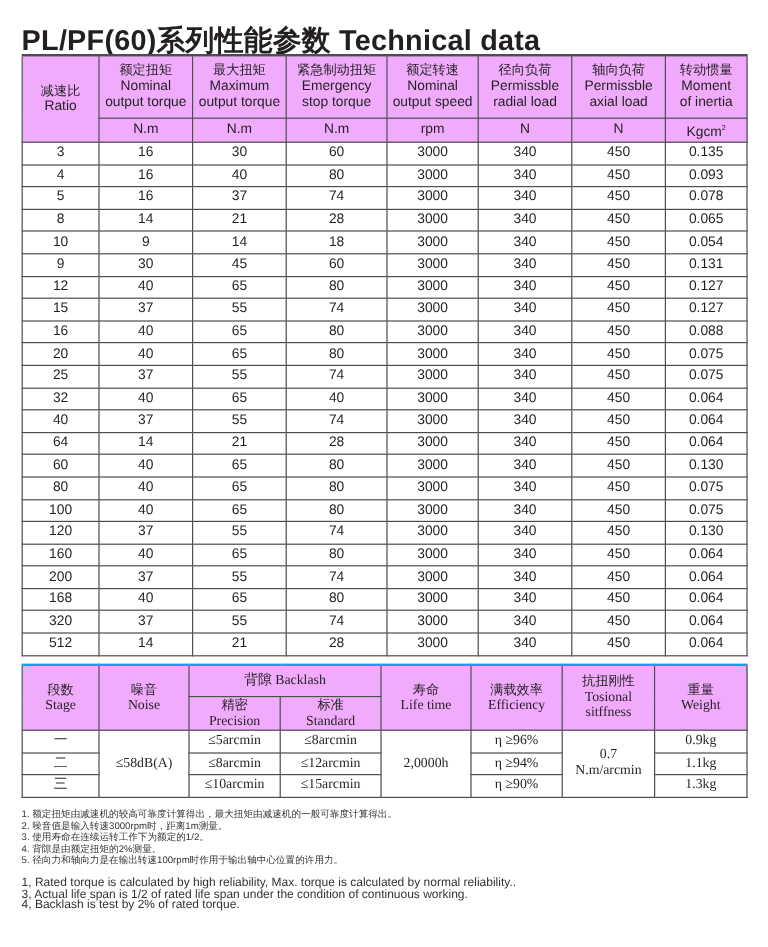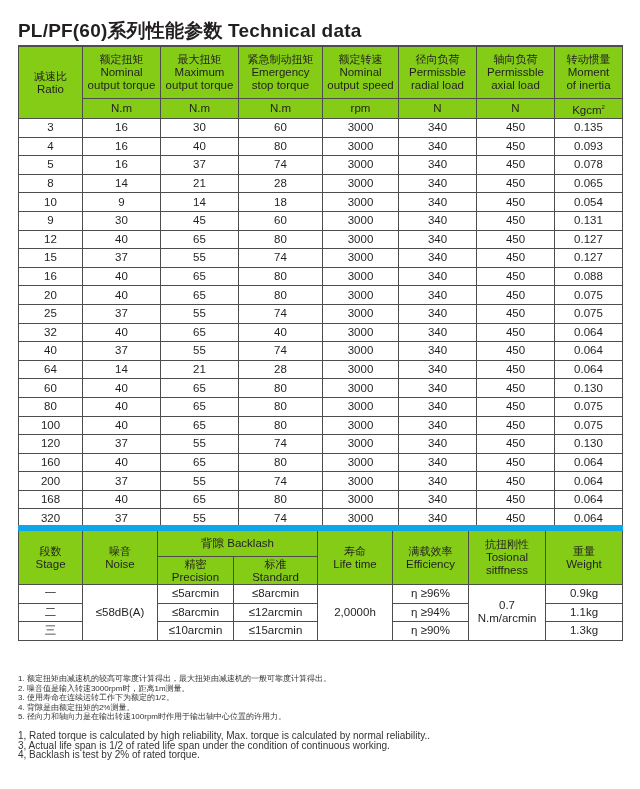--- a/index.html
+++ b/index.html
@@ -1,28 +1,28 @@
 <!DOCTYPE html>
 <html><head>
 <meta charset="utf-8">
 <style>
   html, body { margin: 0; padding: 0; background: #ffffff; }
   body { width: 640px; height: 789px; position: relative; overflow: hidden;
          font-family: "Liberation Sans", "DejaVu Sans", sans-serif; color: #231f20; }
-  .title { position: absolute; left: 18px; top: 18px; font-size: 19px; font-weight: bold;
+  .title { position: absolute; left: 18px; top: 18px; font-size: 24px; font-weight: bold;
            letter-spacing: 0.2px; color: #231f20; white-space: nowrap; }
   table { border-collapse: collapse; position: absolute; table-layout: fixed; }
   td, th { border: 1px solid #4d4d4d; text-align: center; vertical-align: middle;
            padding: 0; font-weight: normal; font-size: 11.5px; line-height: 13px; color: #231f20; }
-  th { background: #84cc16; }
+  th { background: #f0abfc; }
   #spec { left: 18px; top: 45px; width: 604px; border-top: 2px solid #4d4d4d; }
   #spec thead tr.h1 th { height: 51px; }
   #spec thead tr.h2 th { height: 19px; text-align: center; }
   #spec tbody td { height: 17.6px; }
-  #perf { left: 18px; top: 525px; width: 604px; border-top: 6px solid #0ea5e9; }
+  #perf { left: 18px; top: 553px; width: 604px; border-top: 2px solid #0ea5e9; font-family: Liberation Serif, serif; }
   #perf thead tr.h1 th { height: 25px; }
   #perf thead tr.h2 th { height: 27px; }
   #perf tbody td { height: 17.5px; }
   .cn { display: block; font-size: 11px; }
   .en { display: block; }
   sup { font-size: 6px; vertical-align: 5px; }
   .notes { position: absolute; left: 18px; font-size: 8px; line-height: 9.6px; color: #333333; }
   .notes div { white-space: nowrap; }
   #notes-cn { top: 674px; }
   #notes-en { top: 731px; font-size: 10px; }

